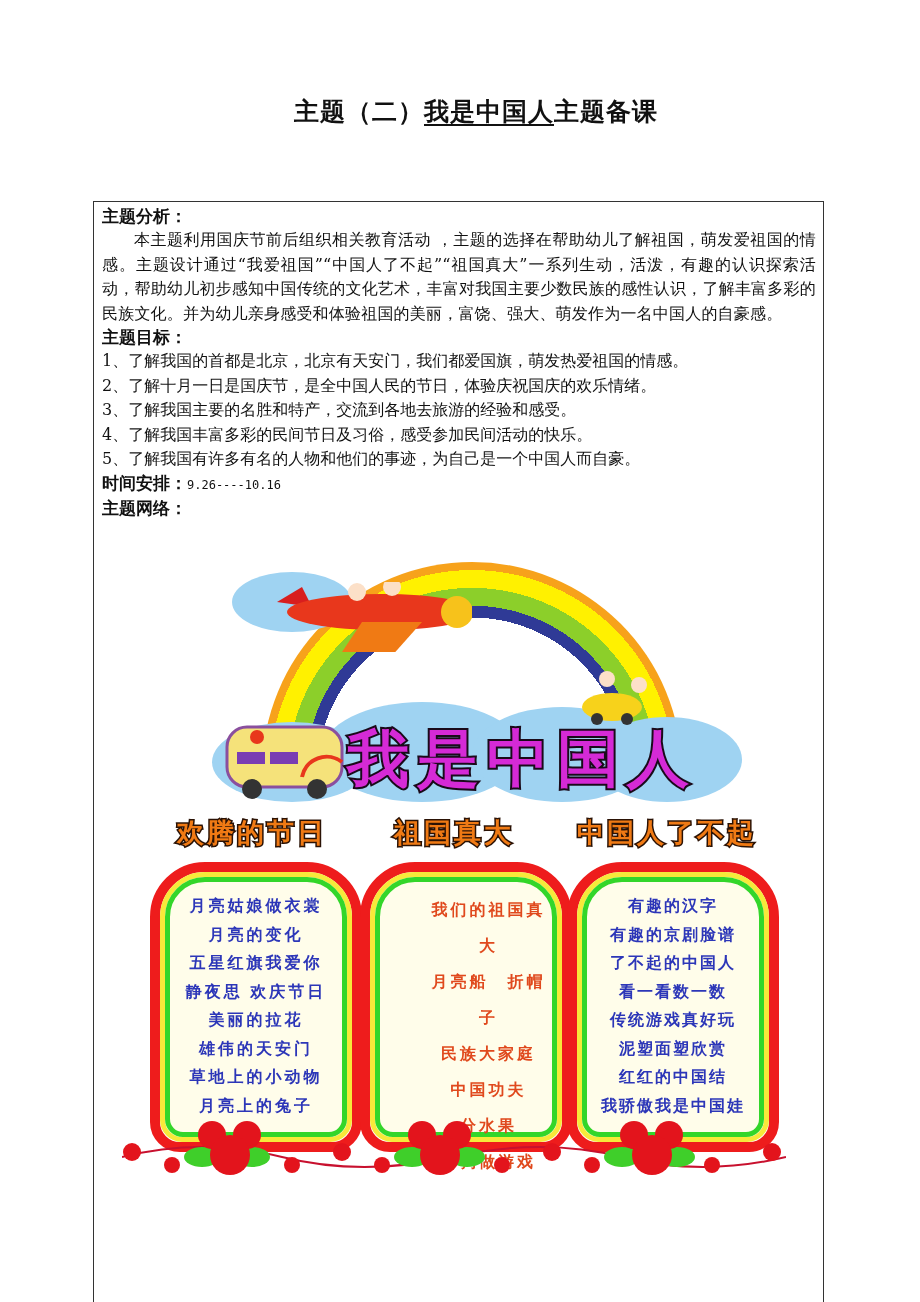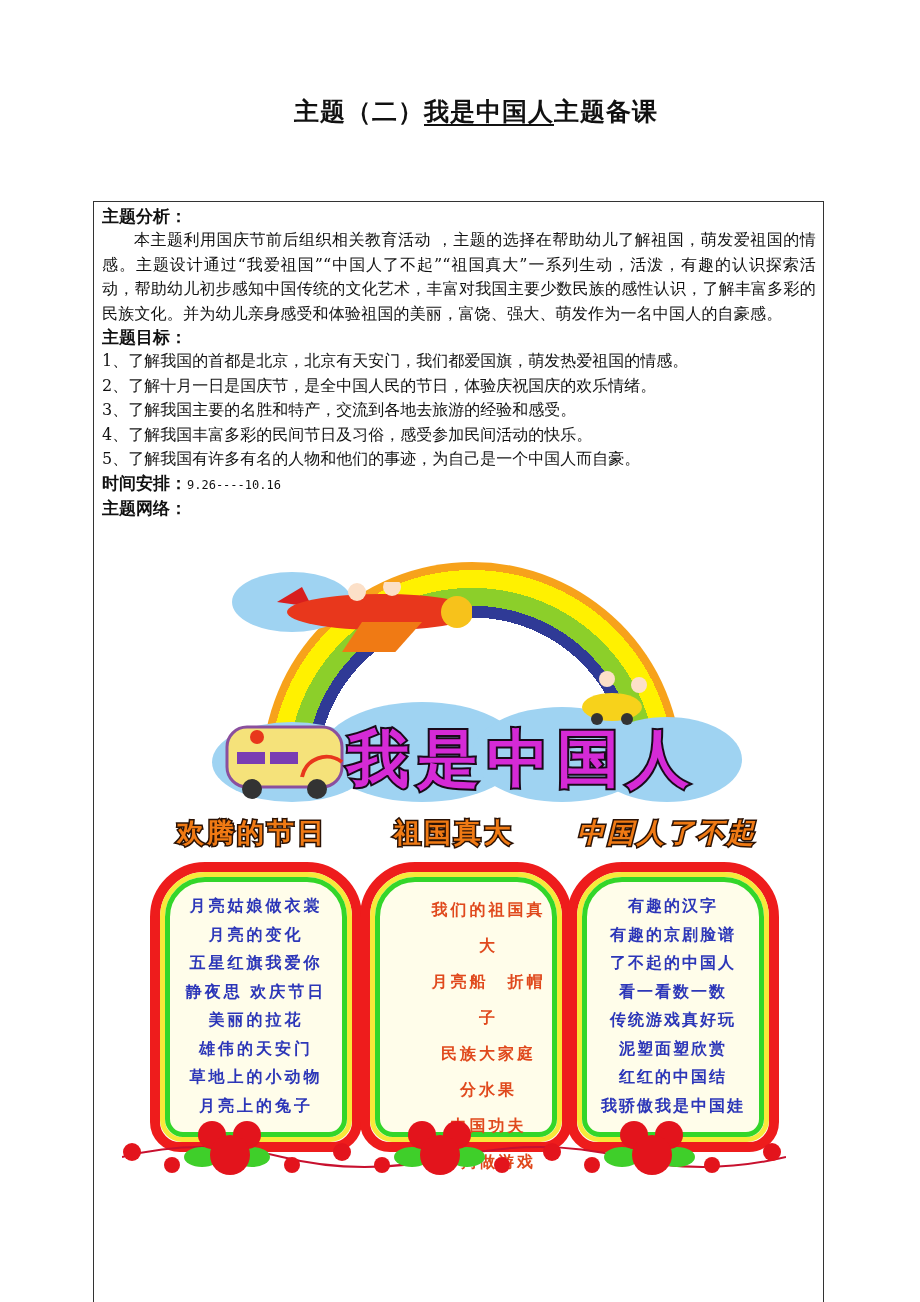--- a/index.html
+++ b/index.html
@@ -98,21 +98,21 @@
       <circle cx="20" cy="52" r="6" fill="#333"></circle>
       <circle cx="50" cy="52" r="6" fill="#333"></circle>
       <circle cx="30" cy="12" r="8" fill="#fce0c8"></circle>
       <circle cx="62" cy="18" r="8" fill="#fce0c8"></circle>
     </svg>
 
     <div class="big-title">我是中国人</div>
 
     <div class="col-title" style="left:55px;">欢腾的节日</div>
     <div class="col-title" style="left:272px;">祖国真大</div>
-    <div class="col-title" style="left:455px;font-style:italic;">中国人了不起</div>
+    <div class="col-title" style="left:455px;">中国人了不起</div>
 
     <div class="panel blue" style="left:28px;">
       <div class="frame"></div>
         <div class="frame2"></div>
         <div class="frame3"></div>
       <div class="items">
         <div>月亮姑娘做衣裳</div>
         <div>月亮的变化</div>
         <div>五星红旗我爱你</div>
         <div>静夜思 欢庆节日</div>
@@ -124,22 +124,22 @@
     </div>
 
     <div class="panel orange" style="left:238px;">
       <div class="frame"></div>
         <div class="frame2"></div>
         <div class="frame3"></div>
       <div class="items">
         <div>我们的祖国真大</div>
         <div>月亮船　折帽子</div>
         <div>民族大家庭</div>
+        <div>中国功夫</div>
         <div>分水果</div>
-        <div>中国功夫</div>
         <div>小狗做游戏</div>
       </div>
     </div>
 
     <div class="panel blue" style="left:445px;">
       <div class="frame"></div>
         <div class="frame2"></div>
         <div class="frame3"></div>
       <div class="items" style="left:12px;right:12px;letter-spacing:2px;">
         <div>有趣的汉字</div>

